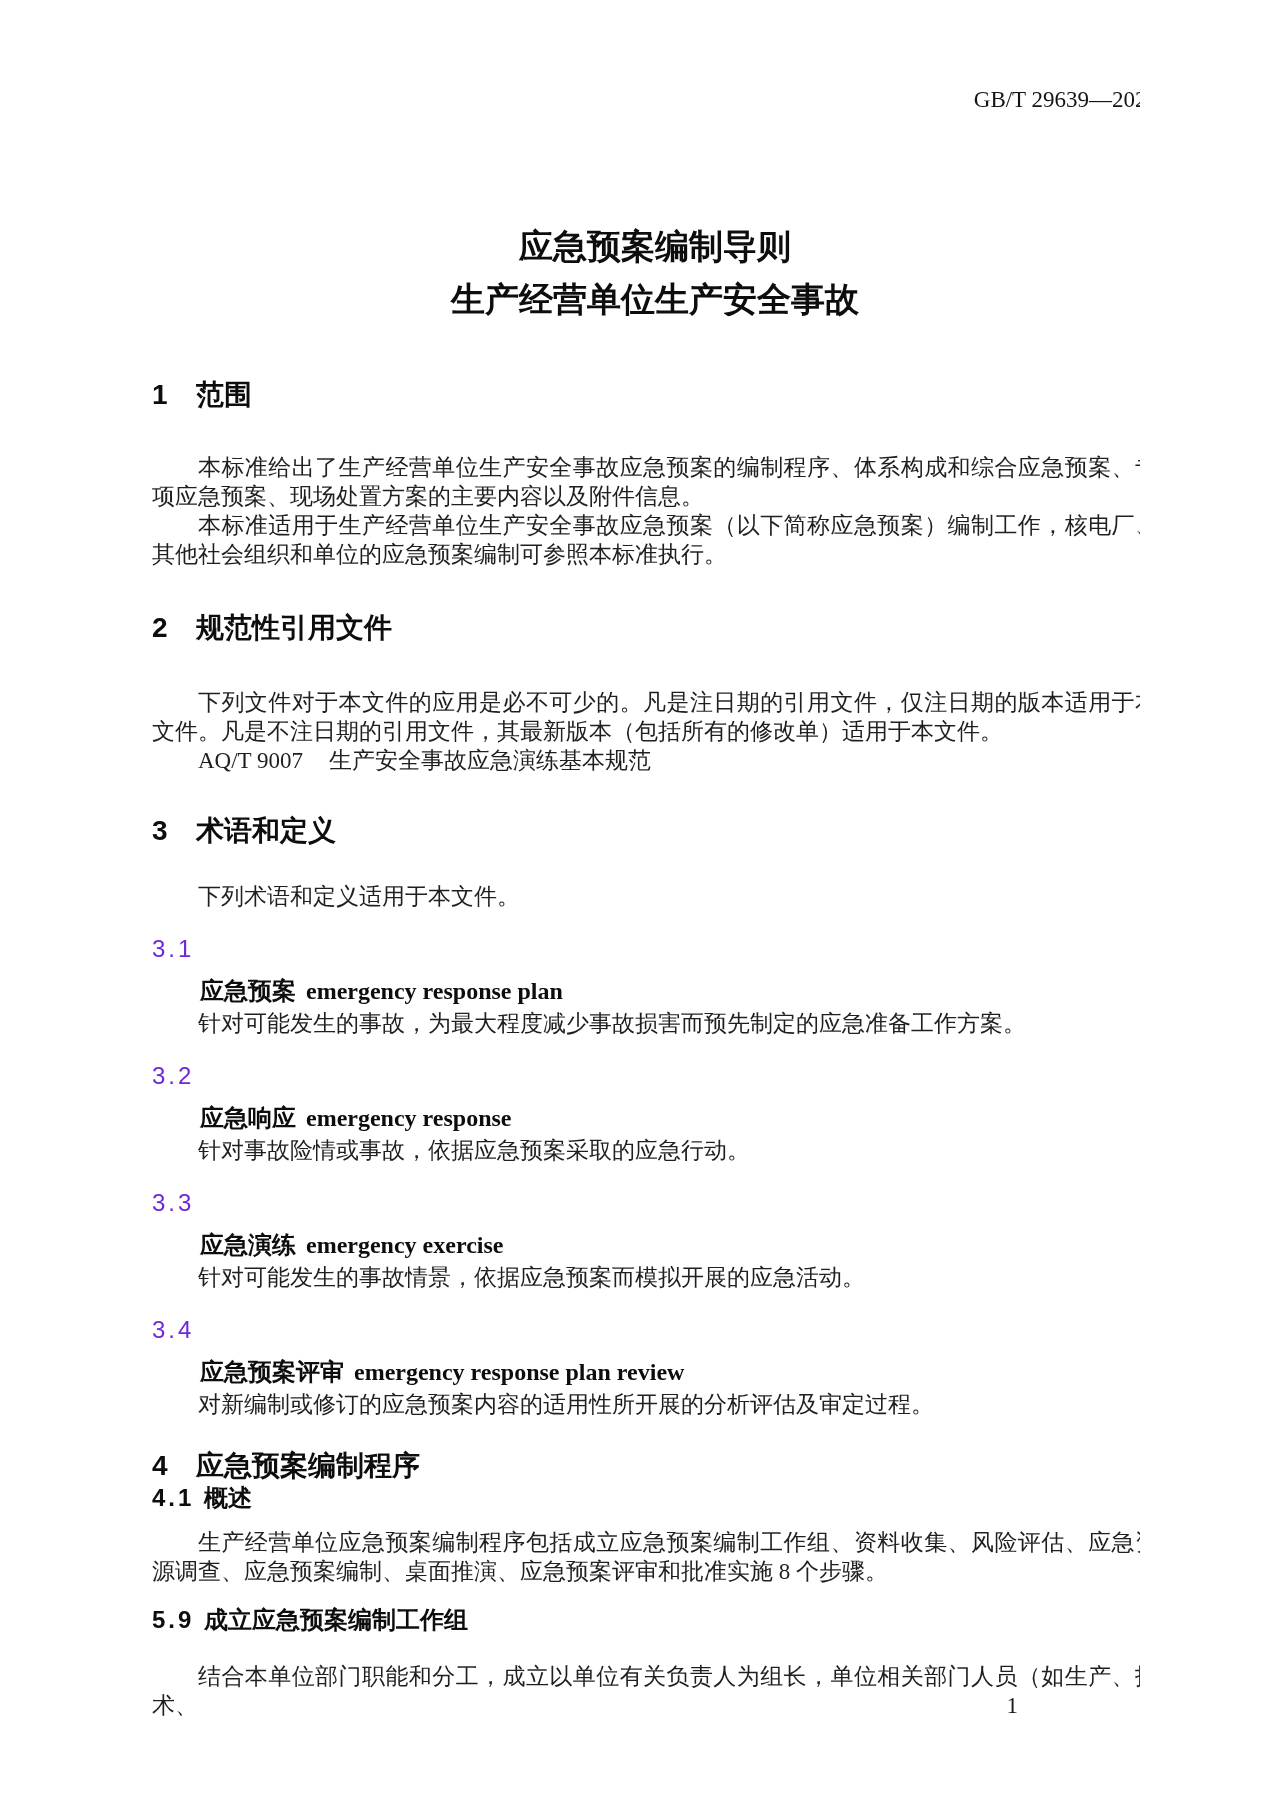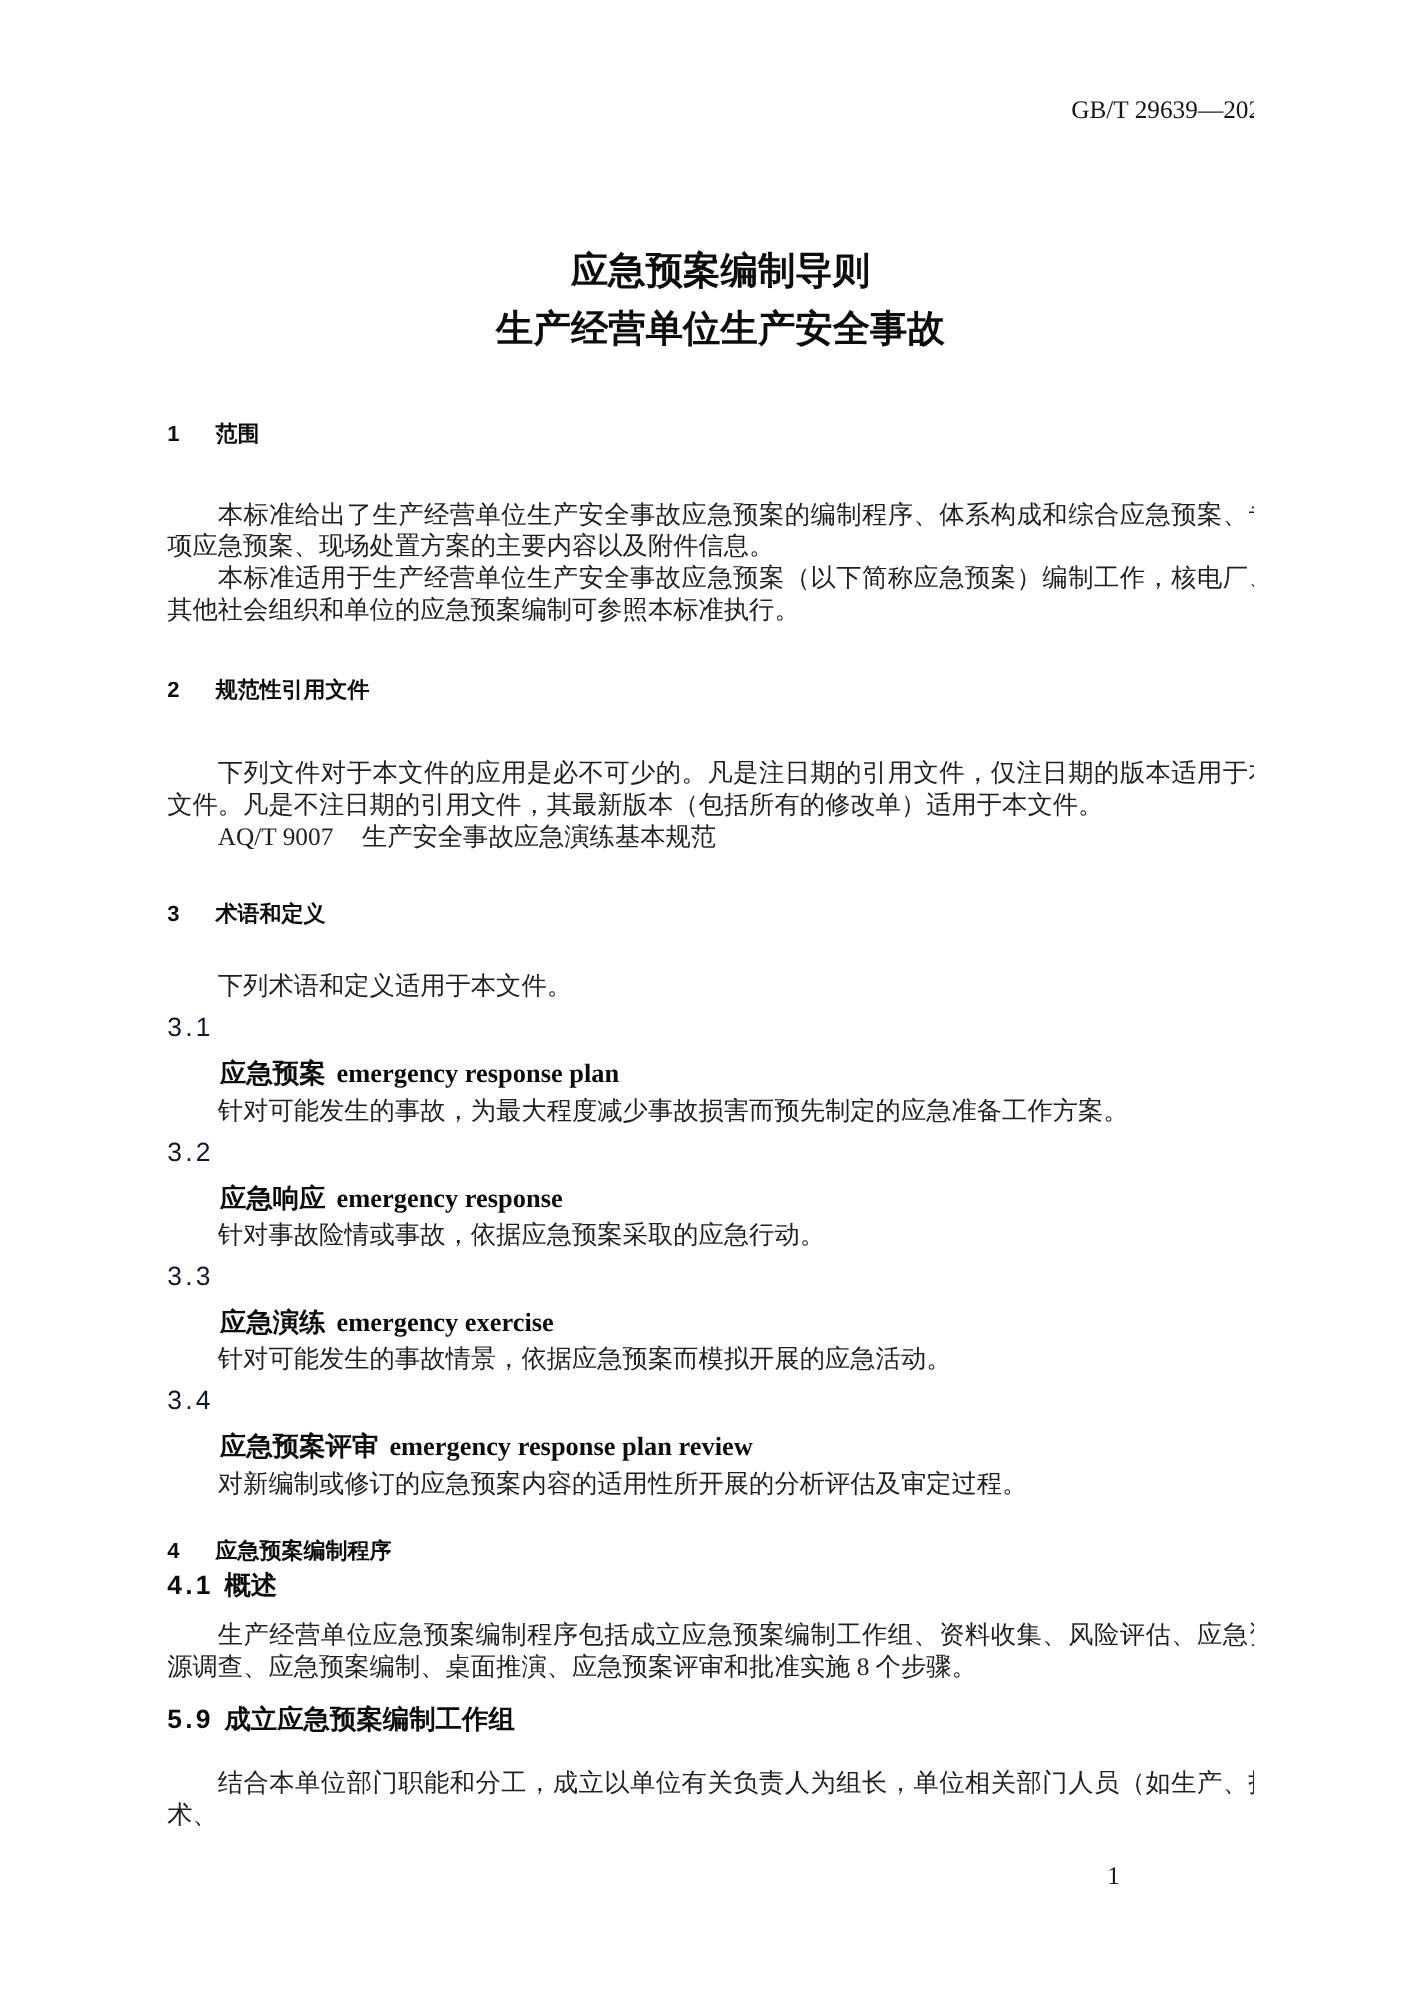--- a/index.html
+++ b/index.html
@@ -31,42 +31,42 @@
     text-align:center;
     font-family:"Liberation Sans","DejaVu Sans",sans-serif;
     font-weight:bold;
     font-size:34px;line-height:53px;
     color:#0d0d0d;
   }
   
   .sec-h{
     font-family:"Liberation Sans","DejaVu Sans",sans-serif;
     font-weight:bold;
-    font-size:20px;line-height:34px;
+    font-size:28px;line-height:34px;
     color:#0d0d0d;
     margin:0;
   }
   .sec-num{display:inline-block;min-width:44px;}
   
   .body-block{
     font-size:23px;line-height:29px;
     text-align:justify;
     color:#1f1f1f;
   }
   .body-line{font-size:23px;line-height:29px;color:#1f1f1f;}
   .indent{text-indent:2em;}
   .p{ text-indent:2em; margin:0; }
   .ref-title{margin-left:26px;}
   
   .clause-num{
-    margin-top:9px;
+    margin-top:23px;
     font-family:"Liberation Sans","DejaVu Sans",sans-serif;
     font-size:24px;line-height:29px;
     letter-spacing:3px;
-    color:#0f172a;
+    color:#6d28d9;
   }
   .term-line{
     margin-top:13px;
     font-size:24px;line-height:30px;
     text-indent:2em;
     font-weight:bold;
     color:#0d0d0d;
   }
   .term-cn{font-family:Liberation Sans, sans-serif;}
   .term-en{font-family:"Liberation Serif","DejaVu Serif",serif;margin-left:10px;}

